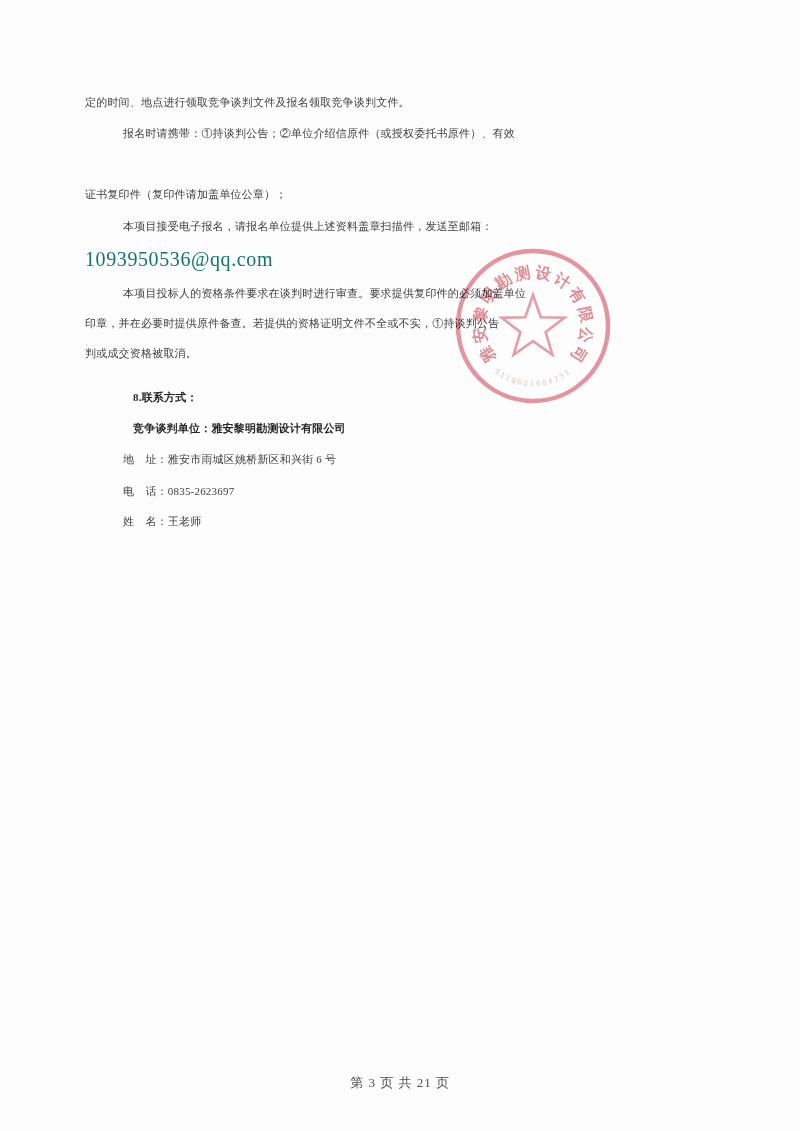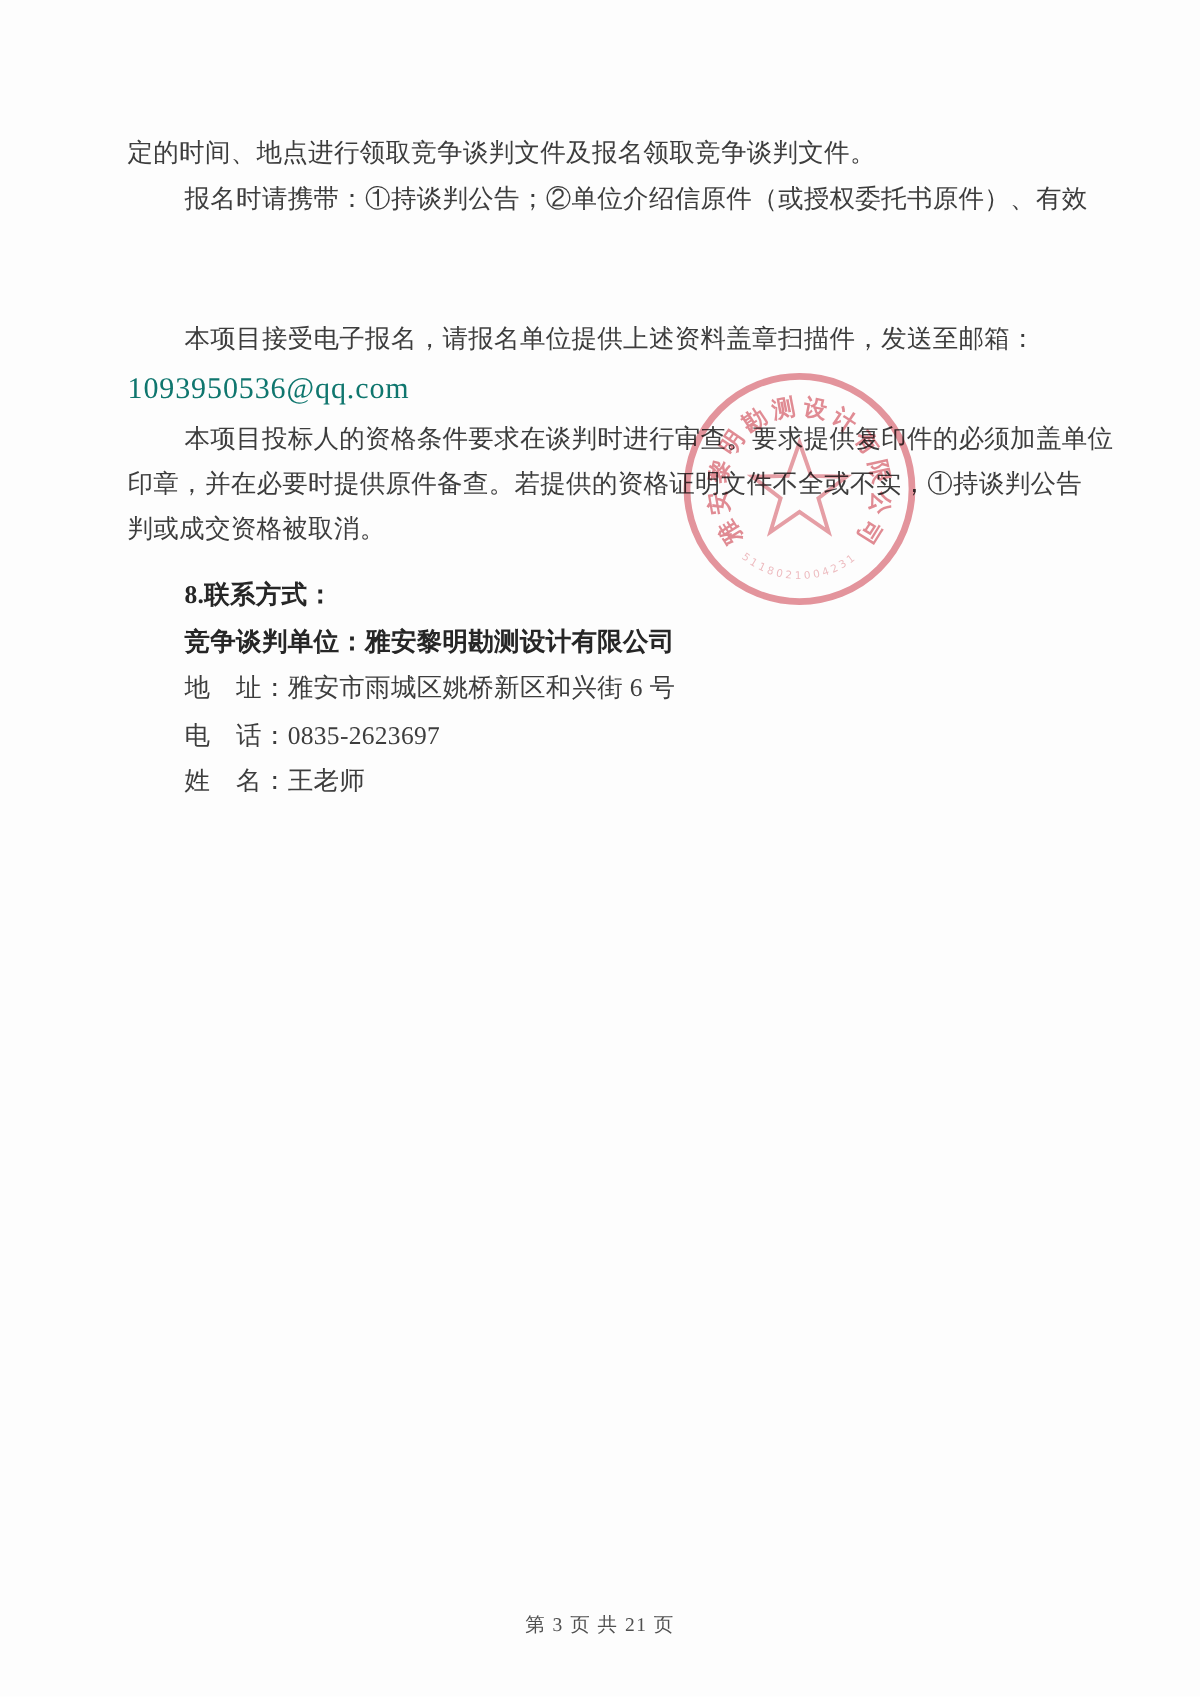--- a/index.html
+++ b/index.html
@@ -11,27 +11,27 @@
     overflow:hidden;
   }
   .page{
     position:absolute;inset:0;
     background:#fdfdfd;
   }
   .line{
     position:absolute;
     left:85px;
     white-space:nowrap;
-    font-size:17px;
+    font-size:11px;
     letter-spacing:0.2px;
     color:#3d3d3d;
     line-height:20px;
   }
   .line.indent{left:123px;}
-  .line.bold{font-weight:700;color:#262626;}
+  .line.bold{font-weight:700;color:#262626;margin-left:10px;}
   .line.latin{font-size:20px;letter-spacing:0.6px;color:#0f766e;}
   .footer{
     position:absolute;
     top:1074px;left:0;width:100%;
     text-align:center;
     font-size:13px;
     color:#4f4f4f;
     letter-spacing:1px;
   }
   .stamp{
@@ -71,20 +71,21 @@
     font-family:"DejaVu Sans","Liberation Sans",sans-serif;
   }
 </style>
 </head>
 <body>
 
 <div class="page">
 
   <div class="line" style="top:92px">定的时间、地点进行领取竞争谈判文件及报名领取竞争谈判文件。</div>
   <div class="line indent" style="top:123px">报名时请携带：①持谈判公告；②单位介绍信原件（或授权委托书原件）、有效</div>
+  <div class="line" style="top:184px">证书复印件（复印件请加盖单位公章）；</div>
   <div class="line indent" style="top:216px">本项目接受电子报名，请报名单位提供上述资料盖章扫描件，发送至邮箱：</div>
   <div class="line latin" style="top:249px">1093950536@qq.com</div>
   <div class="line indent" style="top:283px">本项目投标人的资格条件要求在谈判时进行审查。要求提供复印件的必须加盖单位</div>
   <div class="line" style="top:313px">印章，并在必要时提供原件备查。若提供的资格证明文件不全或不实，①持谈判公告</div>
   <div class="line" style="top:343px">判或成交资格被取消。</div>
 
   <div class="line indent bold" style="top:387px">8.联系方式：</div>
   <div class="line indent bold" style="top:418px">竞争谈判单位：雅安黎明勘测设计有限公司</div>
   <div class="line indent" style="top:449px">地　址：雅安市雨城区姚桥新区和兴街 6 号</div>
   <div class="line indent" style="top:481px">电　话：0835-2623697</div>

